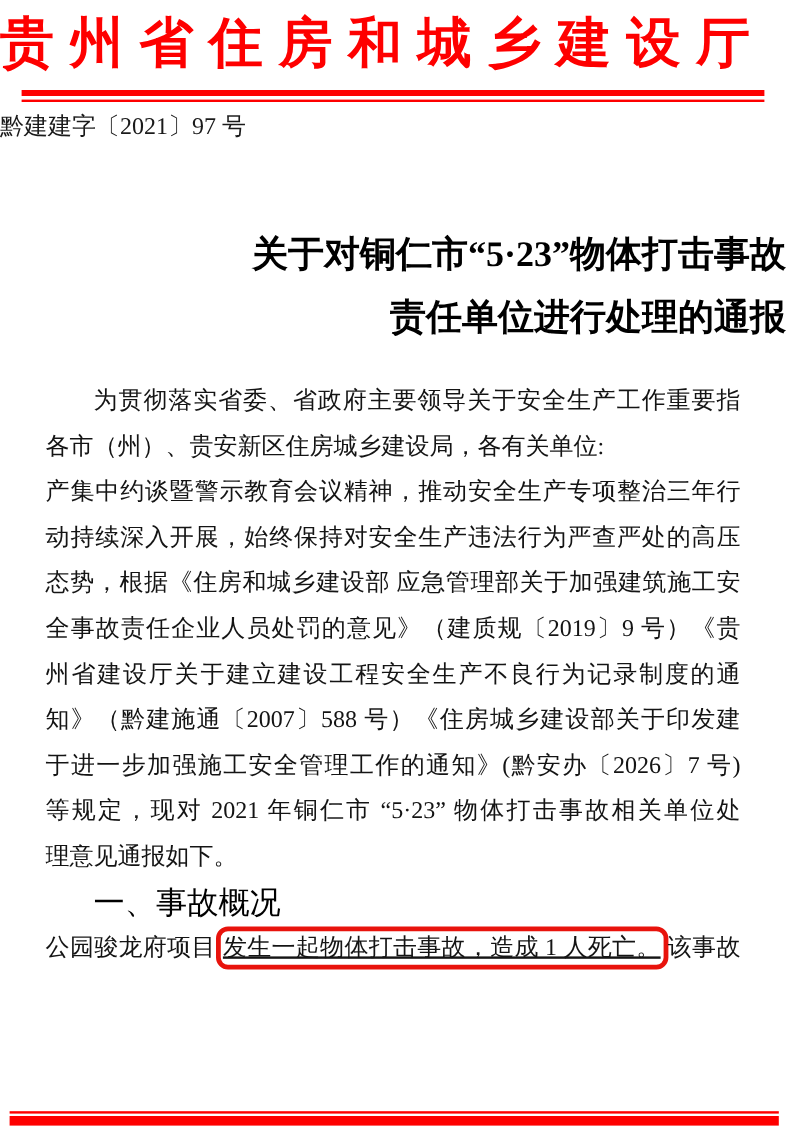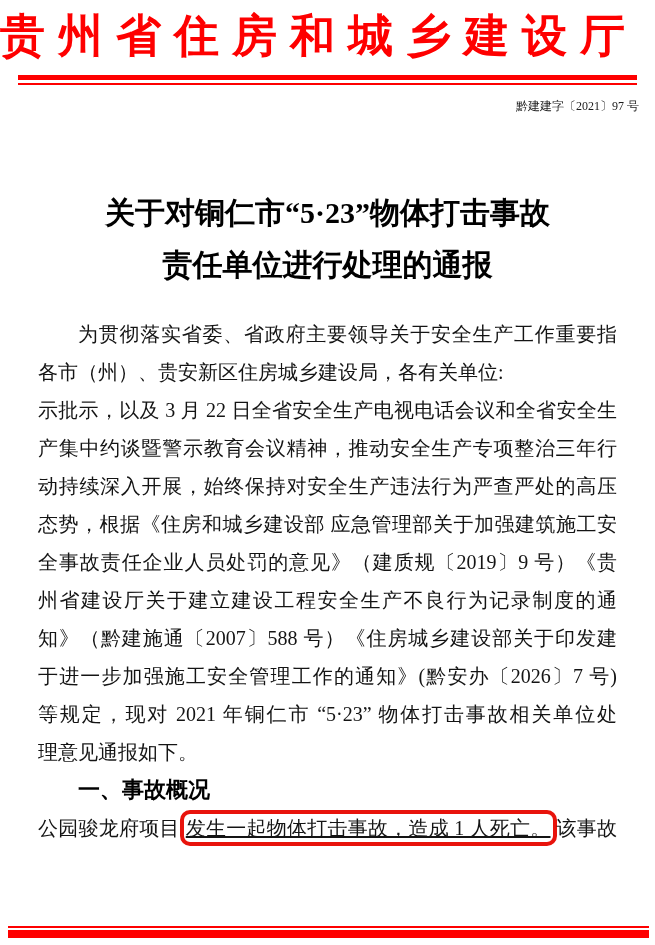--- a/index.html
+++ b/index.html
@@ -21,29 +21,28 @@
     color:var(--accent-red,#fe0000);
     white-space:nowrap;
   }
   .rule{margin:9px 18px 0 18px;}
   .rule-thick{height:5px;background:var(--accent-red,#fe0000);}
   .rule-gap{height:3px;background:transparent;}
   .rule-thin{height:2px;background:var(--accent-red,#fe0000);}
   .doc-no{
     margin-top:8px;
     padding-right:16px;
-    text-align:right;
-    font-size:12px;
+    font-size:20px;
     line-height:26px;
     color:#1a1a1a;
   }
   
   .doc-title{
     margin-top:68px;
-    text-align:center;
+    text-align:right;
     font-size:30px;
     line-height:52px;
     font-weight:bold;
     color:#000000;
   }
   
   .body{
     margin:24px 38px 0 38px;
     font-size:20px;
     line-height:38px;
@@ -54,22 +53,22 @@
     text-align:justify;
     text-align-last:left;
     white-space:normal;
   }
   .bline.j{text-align-last:justify;}
   .bline.ind{text-indent:40px;}
   .heading{
     height:38px;
     text-indent:40px;
     font-family:"Liberation Sans","DejaVu Sans",sans-serif;
-    font-weight:bold;
-    font-size:22px;
+    font-weight:normal;
+    font-size:26px;
     color:#000000;
   }
   .hl{
     border:4px solid var(--highlight-red,#e8130c);
     border-radius:10px;
     padding:3px 2px;
     text-decoration:underline;
   }
   
   .footer-band{position:absolute;left:8px;right:6px;top:926px;}
@@ -94,21 +93,20 @@
 
   <div class="doc-title">
     <div>关于对铜仁市“5·23”物体打击事故</div>
     <div>责任单位进行处理的通报</div>
   </div>
 
   <div class="body">
     <div class="bline j ind">为贯彻落实省委、省政府主要领导关于安全生产工作重要指</div>
 
     <div class="bline">各市（州）、贵安新区住房城乡建设局，各有关单位:</div>
-    <div class="bline j">示批示，以及 3 月 22 日全省安全生产电视电话会议和全省安全生</div>
     <div class="bline j">产集中约谈暨警示教育会议精神，推动安全生产专项整治三年行</div>
     <div class="bline j">动持续深入开展，始终保持对安全生产违法行为严查严处的高压</div>
     <div class="bline j">态势，根据《住房和城乡建设部 应急管理部关于加强建筑施工安</div>
     <div class="bline j">全事故责任企业人员处罚的意见》（建质规〔2019〕9 号）《贵</div>
     <div class="bline j">州省建设厅关于建立建设工程安全生产不良行为记录制度的通</div>
     <div class="bline j">知》（黔建施通〔2007〕588 号）《住房城乡建设部关于印发建</div>
     <div class="bline j">于进一步加强施工安全管理工作的通知》(黔安办〔2026〕7 号)</div>
     <div class="bline j">等规定，现对 2021 年铜仁市 “5·23” 物体打击事故相关单位处</div>
     <div class="bline">理意见通报如下。</div>
 

